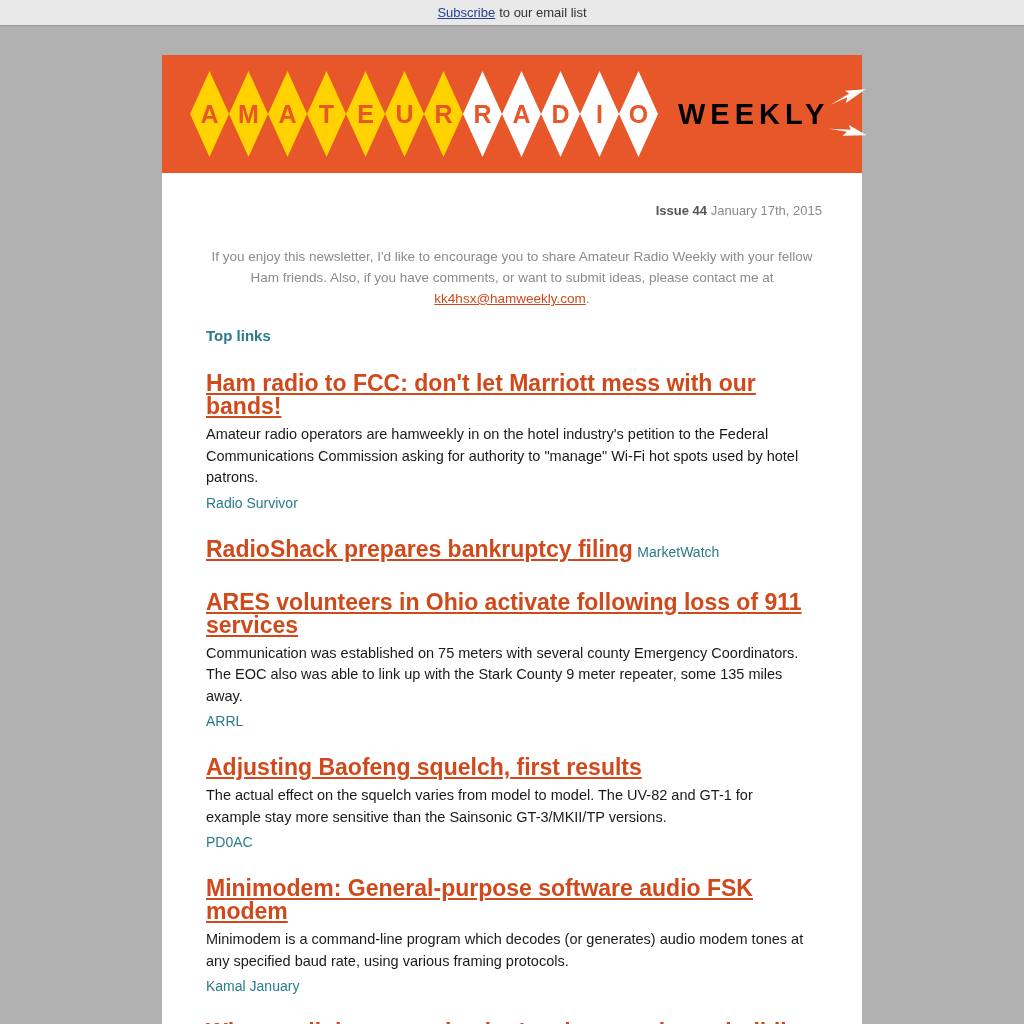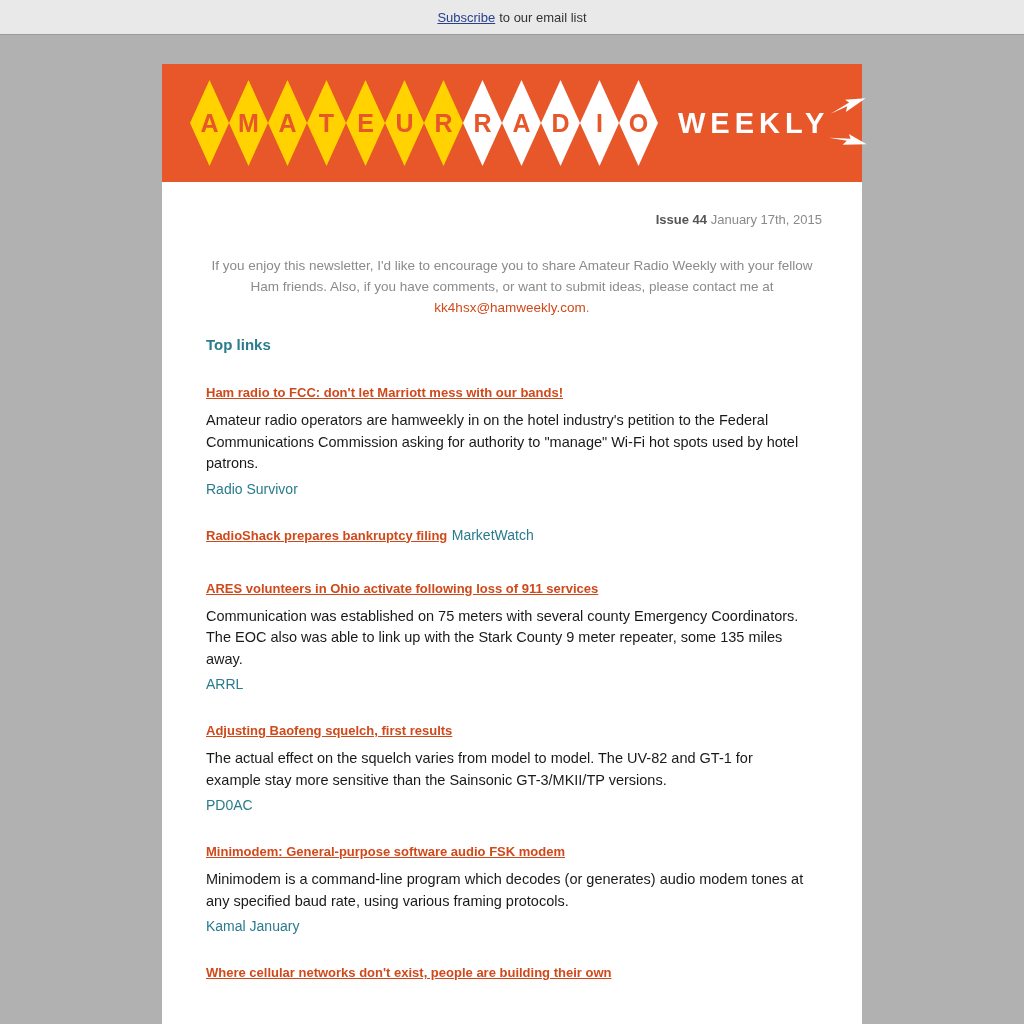--- a/index.html
+++ b/index.html
@@ -2,21 +2,21 @@
 <html style="--header_orange: #e8572a; --diamond_yellow: #ffd200; --link_orange: #d0491b; --teal: #2a7b8e; --subscribe_blue: #26418f;"><head>
 <meta charset="utf-8">
 <style>
   * { margin:0; padding:0; box-sizing:border-box; }
   html, body { width:1024px; height:1024px; overflow:hidden; }
   body {
     font-family:"Liberation Sans", sans-serif;
     background:#b1b1b1;
   }
   .topbar {
-    height:35px;
+    height:26px;
     background:#e9e9e9;
     border-bottom:1px solid #9a9a9a;
     display:flex; align-items:center; justify-content:center;
     font-size:13px; color:#333;
   }
   .topbar a { color:var(--subscribe_blue,#26418f); text-decoration:underline; cursor:pointer; margin-right:4px; }
   .email { width:700px; margin:29px auto 0; }
   .masthead {
     background:var(--header_orange,#e8572a);
     height:118px;
@@ -27,43 +27,43 @@
   .diamond {
     width:39px; height:86px;
     clip-path:polygon(50% 0,100% 50%,50% 100%,0 50%);
     display:flex; align-items:center; justify-content:center;
     font-weight:bold; font-size:25px;
     color:var(--header_orange,#e8572a);
   }
   .diamond.yellow { background:var(--diamond_yellow,#ffd200); }
   .diamond.white  { background:#ffffff; }
   .weekly {
-    color:#ffffff; font-size:29px; font-weight:bold;
+    color:#000000; font-size:29px; font-weight:bold;
     letter-spacing:5px; margin-left:20px; white-space:nowrap;
   }
   .bolts { margin-left:auto; display:flex; flex-direction:column; gap:20px; align-items:flex-end; padding-right:4px; }
   .bolt { display:block; }
   .bolt.top { transform:rotate(-18deg); }
   .bolt.bottom { transform:rotate(16deg); }
   .email-body { background:#ffffff; padding:30px 0 40px; min-height:920px; }
   .issue-line { text-align:right; padding:0 40px; font-size:13px; color:#8a8a8a; margin-bottom:28px; }
   .issue-line b { color:#555; }
   .intro {
     text-align:center; color:#8b8b8b; font-size:13.5px;
     line-height:21px; padding:0 40px; margin-bottom:18px;
   }
-  .intro a { color:var(--link_orange,#d0491b); cursor:pointer; }
+  .intro a { color:var(--link_orange,#d0491b); text-decoration:underline; cursor:pointer; }
   .section-title {
     color:var(--teal,#2a7b8e); font-size:15px; font-weight:bold;
     padding:0 44px; margin:16px 0 28px;
   }
   .article { padding:0 44px; margin-bottom:24px; }
   .headline {
     display:inline-block;
-    color:var(--link_orange,#d0491b); font-size:13px; font-weight:bold;
+    color:var(--link_orange,#d0491b); font-size:23px; font-weight:bold;
     text-decoration:underline; line-height:23px; margin-bottom:6px; cursor:pointer;
   }
   .desc { font-size:14.5px; color:#1a1a1a; line-height:21.5px; margin-bottom:4px; max-width:600px; }
   .source { color:var(--teal,#2a7b8e); font-size:14px; display:inline-block; line-height:21px; cursor:pointer; }
 </style>
 </head>
 <body>
 
 <div class="topbar">
   <span>

